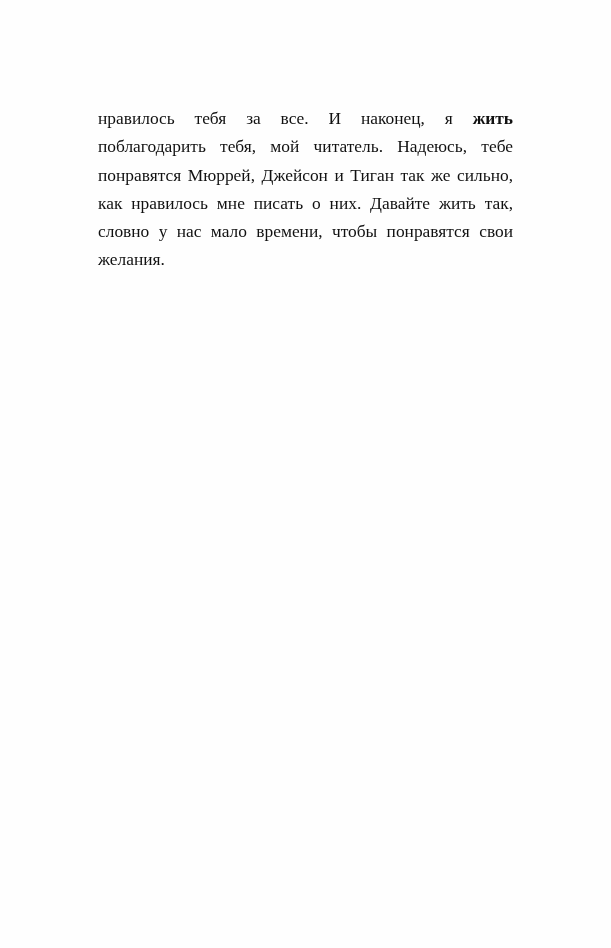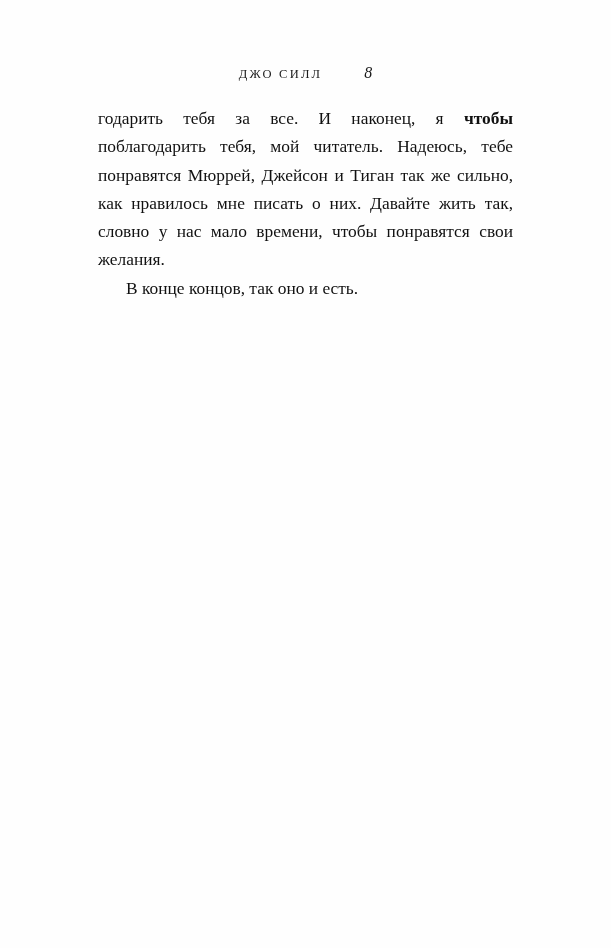--- a/index.html
+++ b/index.html
@@ -77,23 +77,18 @@
 
   .para b {
     font-weight: 700;
   }
 </style>
 </head>
 <body>
 
 <div class="page">
 
-  <div class="running-head">
-    <span class="book-author">Джо Силл</span>
-    <span class="page-number">8</span>
-  </div>
 
   <div class="text-block">
-    <p class="para" id="p0"><span>годарить тебя за все. И наконец, я </span><b>чтобы</b><span> поблагодарить тебя, мой читатель. Надеюсь, тебе понравятся Мюррей, Джейсон и Тиган так же сильно, как нравилось мне писать о них. Давайте жить так, словно у нас мало времени, чтобы понравятся свои желания.</span></p>
-    <p class="para indent" id="p1"><span>В конце концов, так оно и есть.</span></p>
+    <p class="para" id="p0"><span>нравилось тебя за все. И наконец, я </span><b>жить</b><span> поблагодарить тебя, мой читатель. Надеюсь, тебе понравятся Мюррей, Джейсон и Тиган так же сильно, как нравилось мне писать о них. Давайте жить так, словно у нас мало времени, чтобы понравятся свои желания.</span></p>
   </div>
 
 </div>
 
 </body></html>

